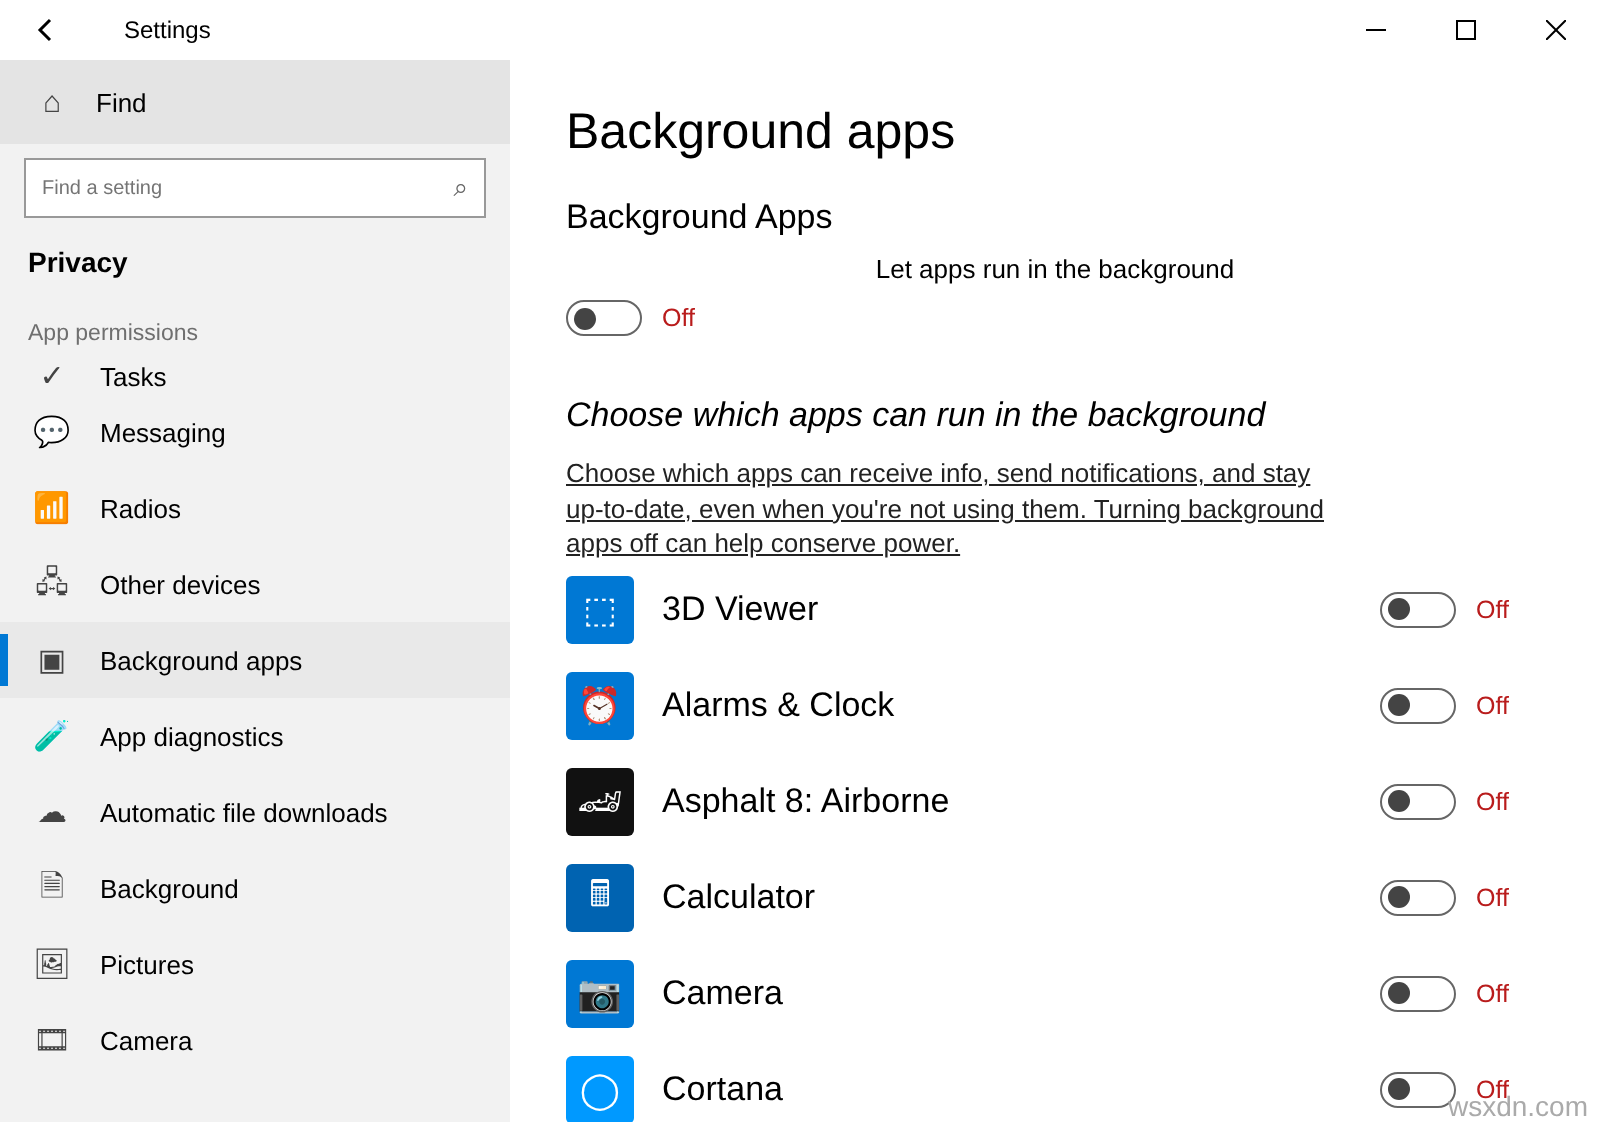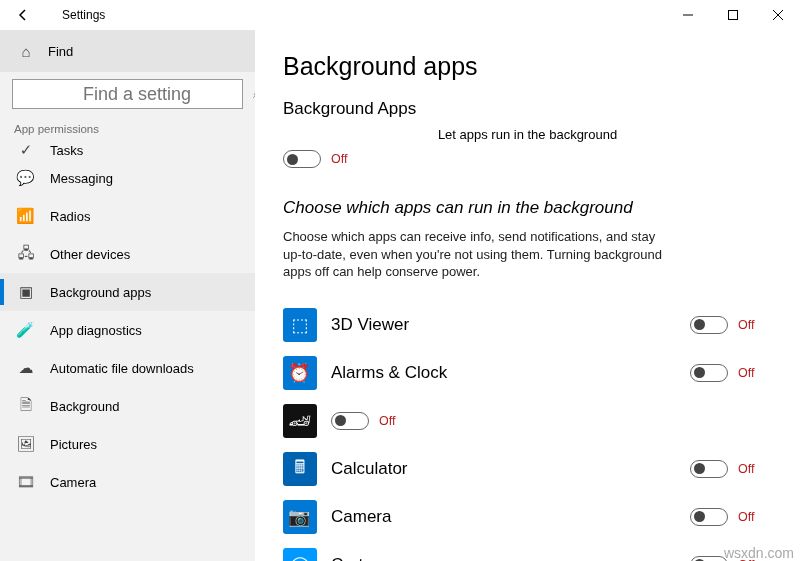--- a/index.html
+++ b/index.html
@@ -6,37 +6,37 @@
   body { width: 800px; height: 561px; background: #fff; overflow: hidden; position: relative; }
   .titlebar { height: 30px; display: flex; align-items: center; padding-left: 8px; }
   .titlebar .back { width: 30px; height: 30px; display: flex; align-items: center; justify-content: center; cursor: pointer; }
   .titlebar .title { font-size: 12px; margin-left: 24px; color: #000; }
   .winctl { position: absolute; top: 0; right: 0; display: flex; }
   .winctl div { width: 45px; height: 30px; display: flex; align-items: center; justify-content: center; cursor: pointer; }
   .container { display: flex; height: calc(100% - 30px); }
   .sidebar { width: 255px; background: #f2f2f2; display: flex; flex-direction: column; overflow: hidden; }
   .home-row { display: flex; align-items: center; height: 42px; padding-left: 18px; background: #e4e4e4; gap: 14px; font-size: 13px; cursor: pointer; }
   .search-row { margin: 7px 12px 14px 12px; height: 30px; border: 1px solid #999; background: #fff; display: flex; align-items: center; padding: 0 8px; }
-  .search-row input { flex: 1; border: none; outline: none; font-size: 18px; color: #666; background: transparent; text-align: center; }
+  .search-row input { flex: 1; border: none; outline: none; font-size: 10px; color: #666; background: transparent; }
   .privacy { font-weight: 600; font-size: 14px; padding-left: 14px; margin-bottom: 22px; }
   .section-label { font-size: 11.5px; color: #6f6f6f; padding-left: 14px; margin-bottom: 6px; }
   .navlist { flex: 1; overflow-y: auto; }
   .navlist::-webkit-scrollbar { width: 14px; }
   .navlist::-webkit-scrollbar-thumb { background: #c1c1c1; }
   .navitem { display: flex; align-items: center; height: 38px; padding-left: 18px; gap: 16px; font-size: 13px; cursor: pointer; color: #000; }
   .navitem.selected { font-weight: 400; position: relative; background: #e9e9e9; }
   .navitem.selected::before { content: ""; position: absolute; left: 0; top: 6px; bottom: 6px; width: 4px; background: #0078d4; }
   .navicon { width: 16px; height: 16px; display: inline-flex; align-items: center; justify-content: center; color: #444; font-size: 15px; }
   .main { flex: 1; padding: 22px 28px 10px 28px; overflow-y: auto; }
   .page-title { font-size: 25px; font-weight: 350; margin-bottom: 18px; }
   .subhead { font-size: 17px; font-weight: 400; margin-bottom: 8px; }
   .setting-label { font-size: 13px; margin-bottom: 8px; text-align: center; }
   .master-toggle-row { display: flex; align-items: center; gap: 10px; margin-bottom: 30px; }
   .subhead2 { font-size: 17px; font-weight: 400; margin-bottom: 10px; font-style: italic; }
-  .desc { font-size: 13px; color: #222; max-width: 390px; line-height: 1.35; margin-bottom: 20px; }
+  .desc { font-size: 13px; color: #222; max-width: 390px; line-height: 1.35; margin-bottom: 0; text-decoration: underline; }
   .applist { display: flex; flex-direction: column; gap: 0; }
   .approw { display: flex; align-items: center; height: 48px; }
   .appicon { width: 34px; height: 34px; border-radius: 3px; margin-right: 14px; display: flex; align-items: center; justify-content: center; font-size: 18px; color: #fff; flex-shrink: 0; }
   .appname { flex: 1; font-size: 17px; }
   .togglegroup { display: flex; align-items: center; gap: 10px; margin-right: 12px; }
   .toggle { width: 38px; height: 18px; border: 1px solid #666; border-radius: 9px; position: relative; cursor: pointer; background: #fff; }
   .toggle.off::after { content: ""; position: absolute; left: 3px; top: 2.5px; width: 11px; height: 11px; border-radius: 50%; background: #444; }
   .togstate { font-size: 12.5px; color: #b91c1c; width: 22px; }
   .watermark { position: absolute; bottom: 0; right: 6px; font-size: 14px; color: #aaa; }
 </style>
@@ -73,20 +73,21 @@
 <div class="container">
   <div class="sidebar">
     <div class="home-row">
       <span class="navicon">⌂</span>
       <span>Find</span>
     </div>
     <div class="search-row">
       <input type="text" placeholder="Find a setting" style="">
       <span style="color:#666;font-size:13px">⌕</span>
     </div>
+    <div class="privacy">Privacy</div>
     <div class="section-label">App permissions</div>
     <div class="navlist" id="navlist">
         <div class="navitem" style="height: 18px; overflow: hidden;">
           <span class="navicon">✓</span>
           <span>Tasks</span>
         </div>
         <div class="navitem">
           <span class="navicon">💬</span>
           <span>Messaging</span>
         </div>
@@ -147,20 +148,21 @@
         <div class="approw">
           <div class="appicon" style="background:#0078d4">⏰</div>
           <div class="appname">Alarms &amp; Clock</div>
           <div class="togglegroup">
             <div class="toggle off"></div>
             <span class="togstate">Off</span>
           </div>
         </div>
         <div class="approw">
           <div class="appicon" style="background:#111111">🏎</div>
+          <div class="appname">Asphalt 8: Airborne</div>
           <div class="togglegroup">
             <div class="toggle off"></div>
             <span class="togstate">Off</span>
           </div>
         </div>
         <div class="approw">
           <div class="appicon" style="background:#0063b1">🖩</div>
           <div class="appname">Calculator</div>
           <div class="togglegroup">
             <div class="toggle off"></div>

